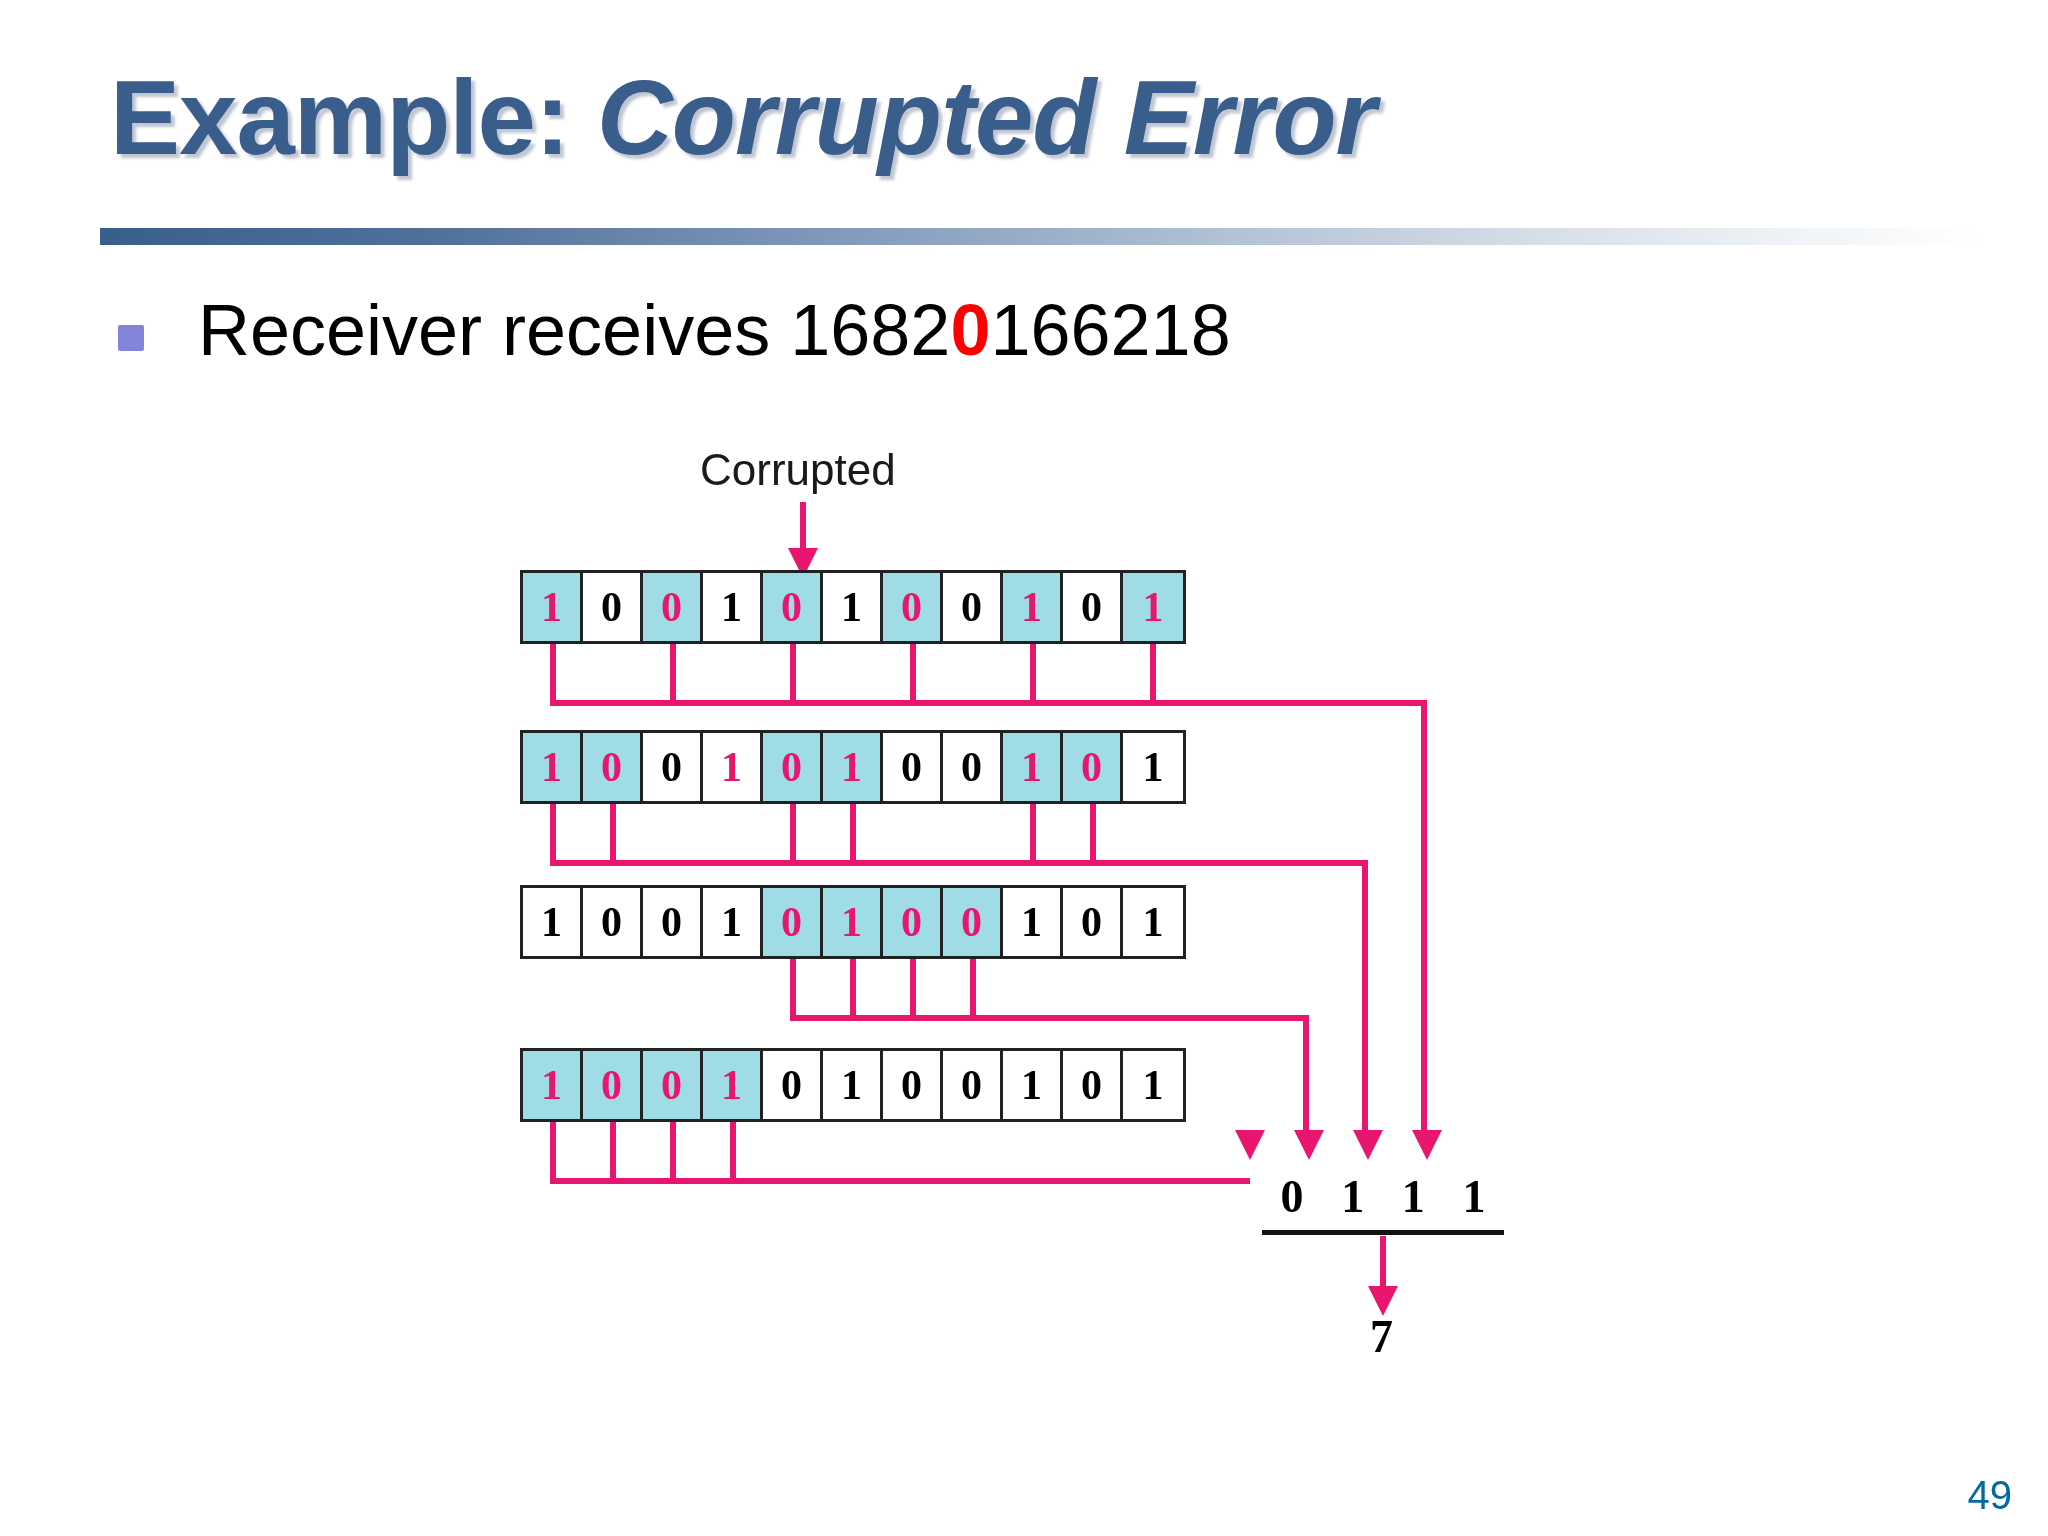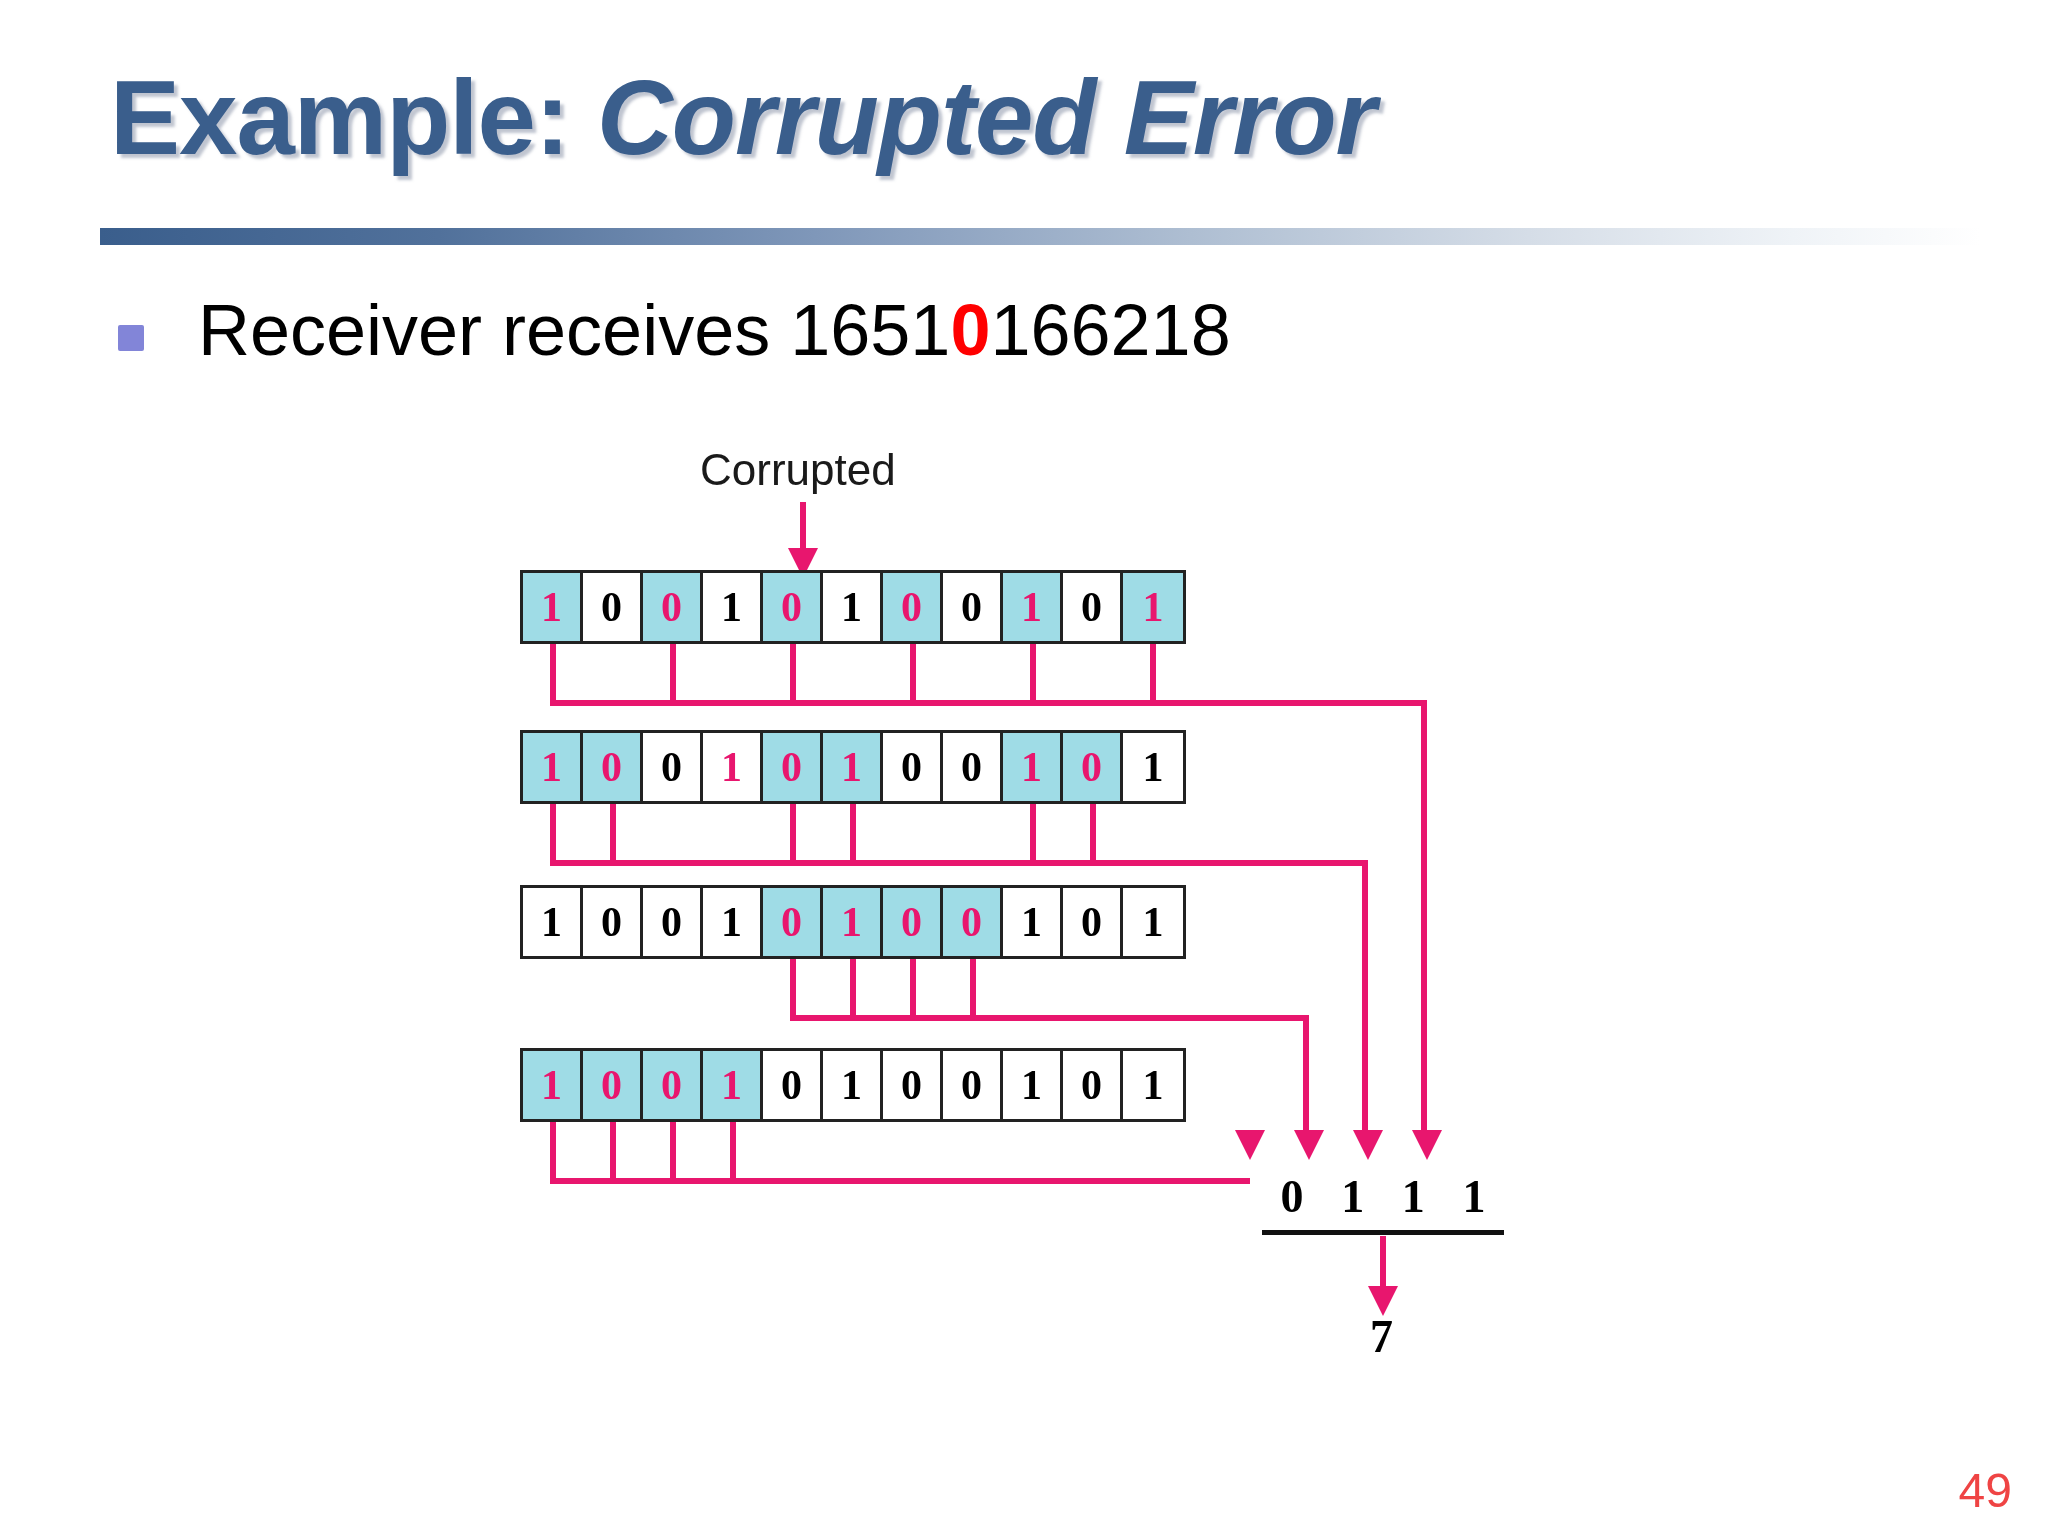--- a/index.html
+++ b/index.html
@@ -178,36 +178,36 @@
     font-size: 46px;
     font-weight: bold;
     color: #000000;
   }
 
   
   #page-number {
     position: absolute;
     right: 36px;
     bottom: 18px;
-    font-size: 48px;
-    color: #ef4444;
+    font-size: 40px;
+    color: #0369a1;
   }
 </style>
 </head>
 <body>
 
 <div id="slide-title">
   <span class="roman">Example: </span><span class="ital">Corrupted Error</span>
 </div>
 <div id="title-rule"></div>
 
 <div id="bullet-row">
   <div id="bullet-marker"></div>
   <div id="bullet-text">
-    <span>Receiver receives 1651</span><span class="err">0</span><span>166218</span>
+    <span>Receiver receives 1682</span><span class="err">0</span><span>166218</span>
   </div>
 </div>
 
 <div id="figure">
 
   <div id="corrupted-label">Corrupted</div>
 
   <div class="wire-v" style="left:800px; top:72px; height:52px;"></div>
   <div class="arrowhead" style="left:788px; top:118px;"></div>
 

